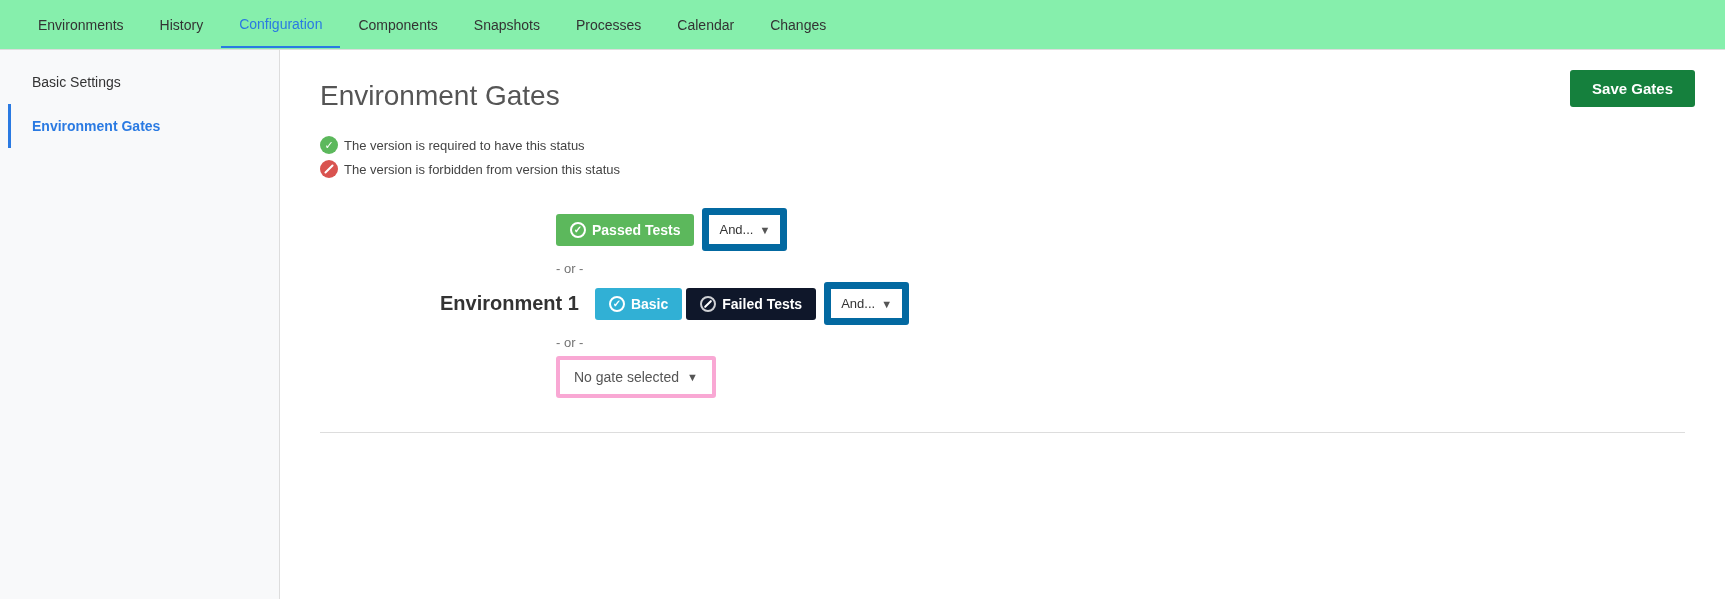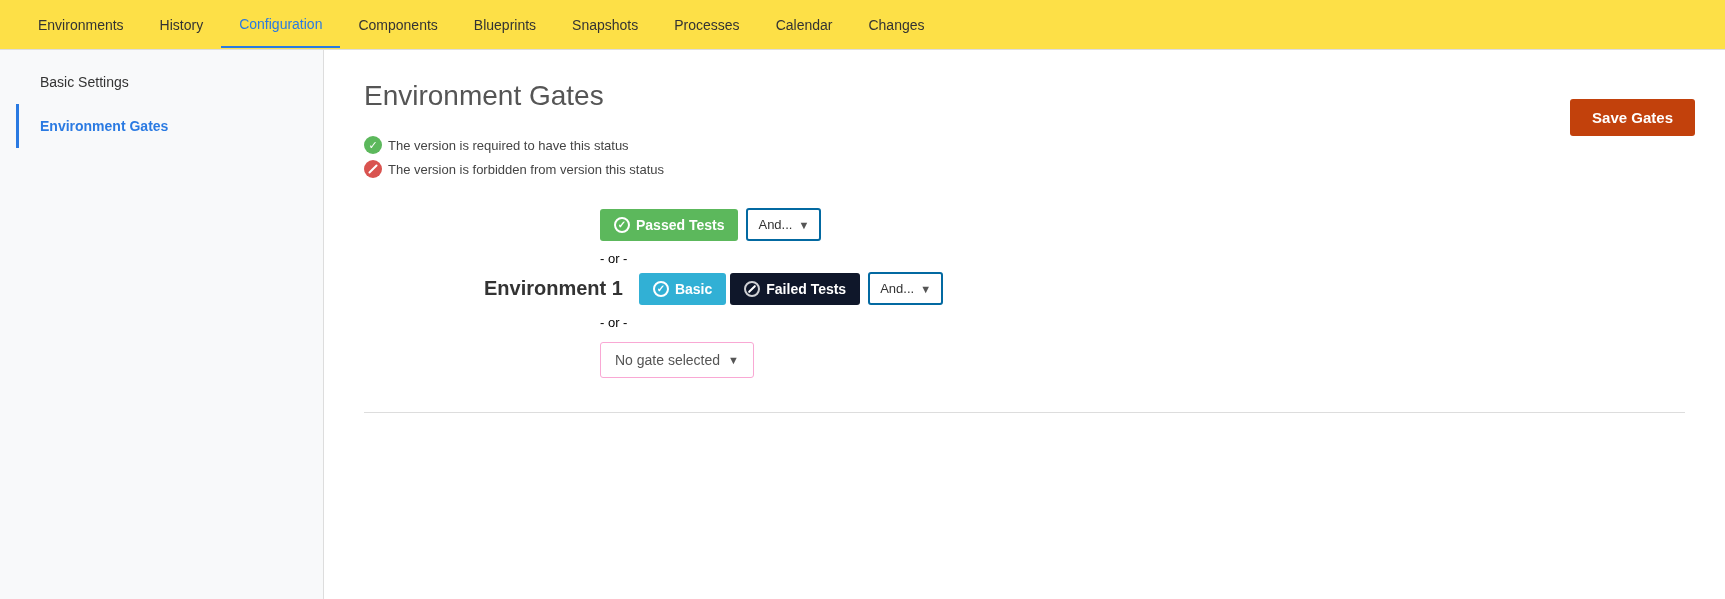--- a/index.html
+++ b/index.html
@@ -4,21 +4,21 @@
   <style>
     * { box-sizing: border-box; margin: 0; padding: 0; }
     body { font-family: Arial, sans-serif; font-size: 14px; background: #fff; color: #333; }
 
     
     .top-nav {
       display: flex;
       align-items: center;
       border-bottom: 1px solid #ddd;
       padding: 0 20px;
-      background: #fde047;
+      background: #86efac;
       height: 50px;
     }
     .top-nav a {
       text-decoration: none;
       color: #333;
       padding: 14px 18px;
       font-size: 14px;
       display: inline-block;
       cursor: pointer;
     }
@@ -30,24 +30,24 @@
 
     
     .layout {
       display: flex;
       height: calc(100vh - 50px);
       background: #f0f2f5;
     }
 
     
     .sidebar {
-      width: 324px;
+      width: 280px;
       background: #f8f9fa;
       border-right: 1px solid #ddd;
-      padding: 10px 16px;
+      padding: 10px 8px;
       flex-shrink: 0;
     }
     .sidebar-item {
       padding: 14px 24px;
       cursor: pointer;
       color: #333;
       font-size: 14px;
       display: flex;
       align-items: center;
     }
@@ -128,29 +128,28 @@
       background: #fff;
       transform: rotate(-45deg);
       border-radius: 1px;
     }
 
     
     .save-btn {
       position: absolute;
       top: 20px;
       right: 30px;
-      background: #c2410c;
+      background: #15803d;
       color: #fff;
       border: none;
       padding: 10px 22px;
       font-size: 15px;
       font-weight: bold;
       cursor: pointer;
       border-radius: 3px;
-      margin-top: 29px;
     }
 
     
     .gates-area {
       display: flex;
       flex-direction: column;
       align-items: flex-start;
       padding-left: 120px;
     }
 
@@ -163,21 +162,21 @@
     .environment-label {
       font-weight: bold;
       font-size: 20px;
       margin-right: 16px;
       min-width: 100px;
       text-align: right;
     }
 
     .or-divider {
       font-size: 13px;
-      color: #000000;
+      color: #737373;
       margin: 6px 0 6px 116px;
     }
 
     
     .gate-badge {
       display: inline-flex;
       align-items: center;
       padding: 8px 14px;
       border-radius: 3px;
       color: #fff;
@@ -232,47 +231,47 @@
       height: 2px;
       background: #fff;
       transform: rotate(-45deg);
       border-radius: 1px;
     }
 
     
     .and-dropdown {
       display: inline-flex;
       align-items: center;
-      border: 2px solid #0369a1;
+      border: 7px solid #0369a1;
       border-radius: 3px;
       padding: 7px 10px;
       cursor: pointer;
       font-size: 13px;
       background: #fff;
       margin-left: 4px;
       color: #333;
     }
     .and-dropdown .arrow {
       margin-left: 6px;
       color: #555;
       font-size: 11px;
     }
 
     
     .no-gate-dropdown {
       display: inline-flex;
       align-items: center;
-      border: 1px solid #f9a8d4;
+      border: 4px solid #f9a8d4;
       border-radius: 3px;
       padding: 9px 14px;
       cursor: pointer;
       font-size: 14px;
       background: #fff;
       color: #555;
-      margin-top: 6px;
+      margin-top: 0;
     }
     .no-gate-dropdown .arrow {
       margin-left: 8px;
       color: #555;
       font-size: 11px;
     }
 
     .bottom-divider {
       border: none;
       border-top: 1px solid #ddd;
@@ -280,21 +279,20 @@
     }
   </style>
 </head>
 <body>
 
 <nav class="top-nav">
   <a>Environments</a>
   <a>History</a>
   <a class="active">Configuration</a>
   <a>Components</a>
-  <a>Blueprints</a>
   <a>Snapshots</a>
   <a>Processes</a>
   <a>Calendar</a>
   <a>Changes</a>
 </nav>
 
 <div class="layout">
 
   <aside class="sidebar">
     <div class="sidebar-item">

